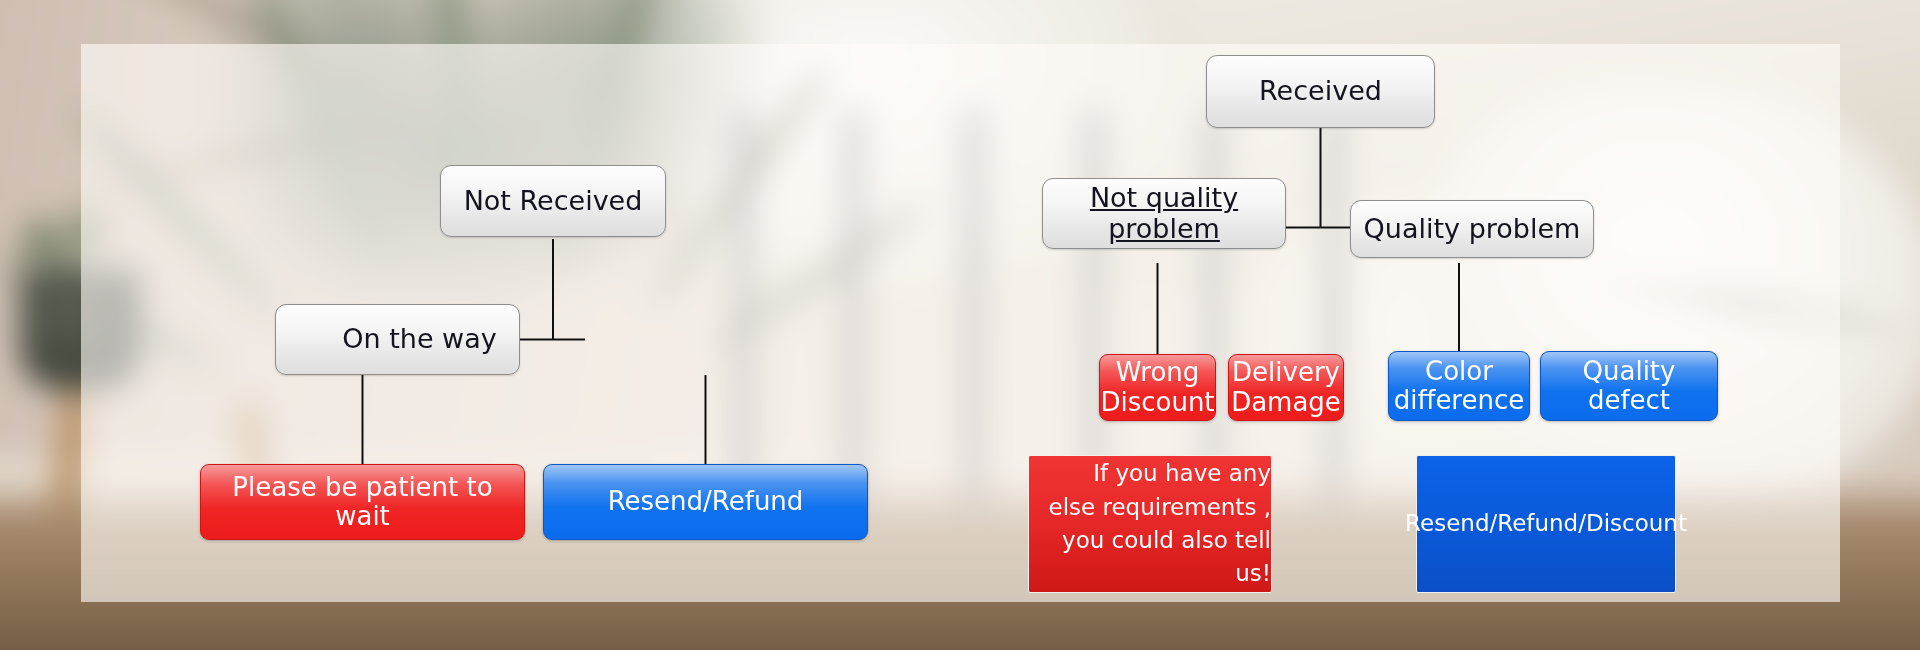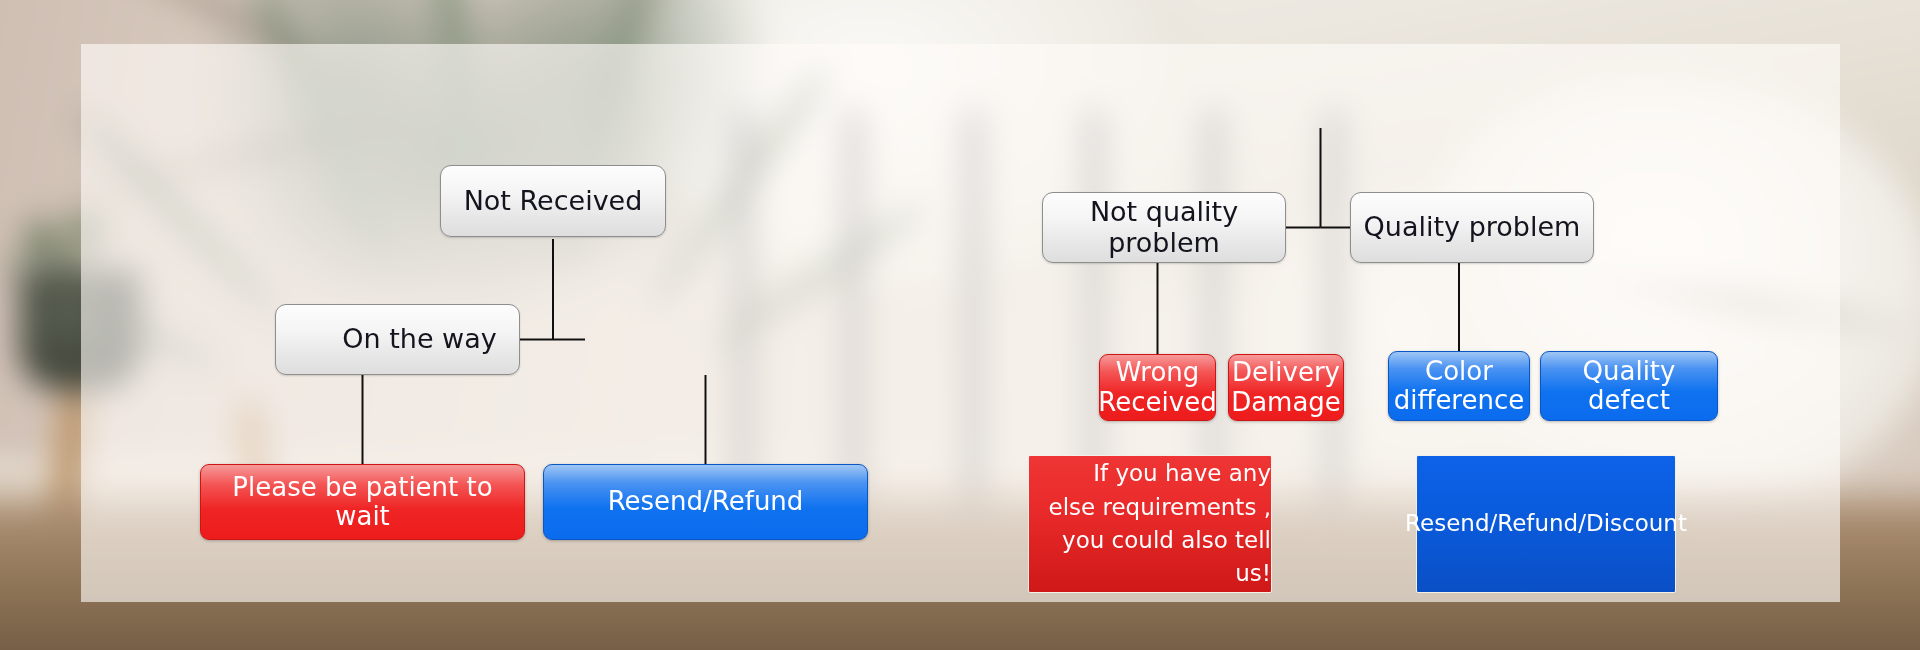--- a/index.html
+++ b/index.html
@@ -266,24 +266,25 @@
         <line x1="553" y1="339.5" x2="585" y2="339.5" stroke="#101010" stroke-width="2"></line>
         <line x1="1320.5" y1="128" x2="1320.5" y2="227.5" stroke="#101010" stroke-width="2"></line>
         <line x1="1320.5" y1="227.5" x2="1286" y2="227.5" stroke="#101010" stroke-width="2"></line>
         <line x1="1320.5" y1="227.5" x2="1350" y2="227.5" stroke="#101010" stroke-width="2"></line>
       </svg>
 
   <div class="node grey" style="left: 440px; top: 165px; width: 226px; height: 72px;"><span>Not Received</span></div>
       <div class="node grey" style="left: 275px; top: 304px; width: 245px; height: 71px; padding-left: 44px;"><span>On the way</span></div>
       <div class="node blue" style="left: 543px; top: 464px; width: 325px; height: 76px;"><span>Resend/Refund</span></div>
       <div class="node red" style="left: 200px; top: 464px; width: 325px; height: 76px;"><span>Please be patient to wait</span></div>
-      <div class="node grey" style="left: 1042px; top: 192px; width: 244px; height: 71px;"><span>Not quality problem</span></div>
-      <div class="node grey" style="left: 1350px; top: 192px; width: 244px; height: 71px;"><span>Quality problem</span></div>
+      <div class="node grey" style="left: 1206px; top: 55px; width: 229px; height: 73px;"><span>Received</span></div>
+      <div class="node grey" style="left: 1042px; top: 178px; width: 244px; height: 71px; text-decoration: underline;"><span>Not quality problem</span></div>
+      <div class="node grey" style="left: 1350px; top: 200px; width: 244px; height: 58px;"><span>Quality problem</span></div>
       <div class="node red" style="left: 1099px; top: 354px; width: 117px; height: 67px;"><span>Wrong
-Received</span></div>
+Discount</span></div>
       <div class="node red" style="left: 1228px; top: 354px; width: 116px; height: 67px;"><span>Delivery
 Damage</span></div>
       <div class="node blue" style="left: 1540px; top: 351px; width: 178px; height: 70px;"><span>Quality defect</span></div>
       <div class="node blue" style="left: 1388px; top: 351px; width: 142px; height: 70px;"><span>Color
 difference</span></div>
       <div class="node redflat" style="left: 1028px; top: 455px; width: 244px; height: 138px;"><span>If you have any
 else requirements ,
 you could also tell us!</span></div>
       <div class="node blueflat" style="left: 1416px; top: 455px; width: 260px; height: 138px;"><span>Resend/Refund/Discount</span></div>
     </div>

